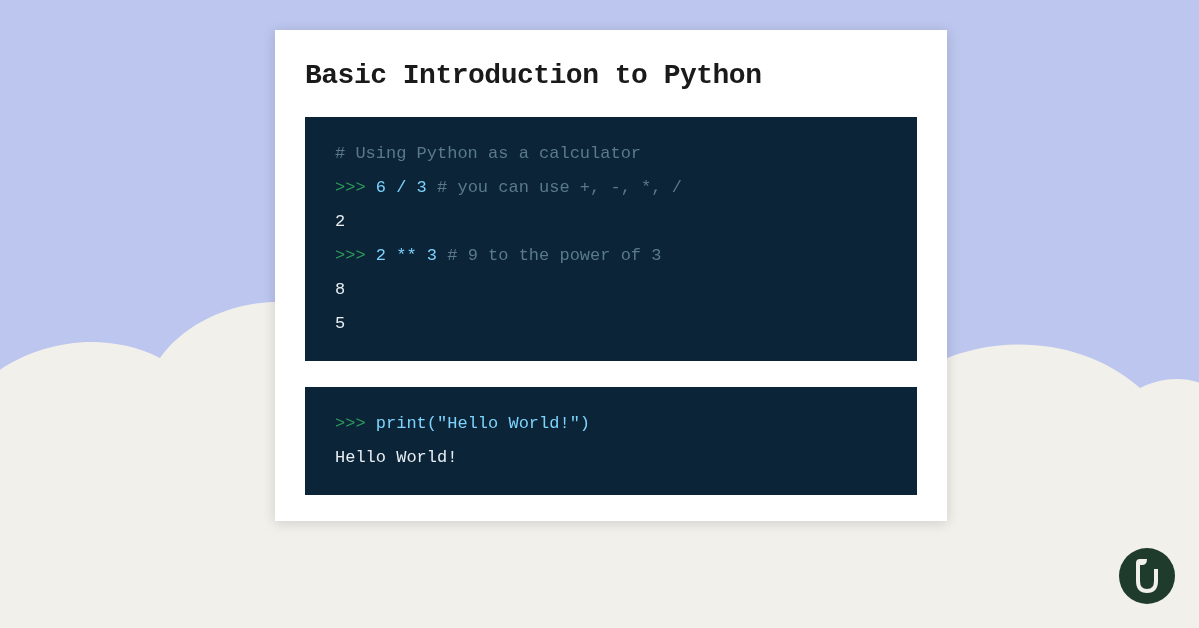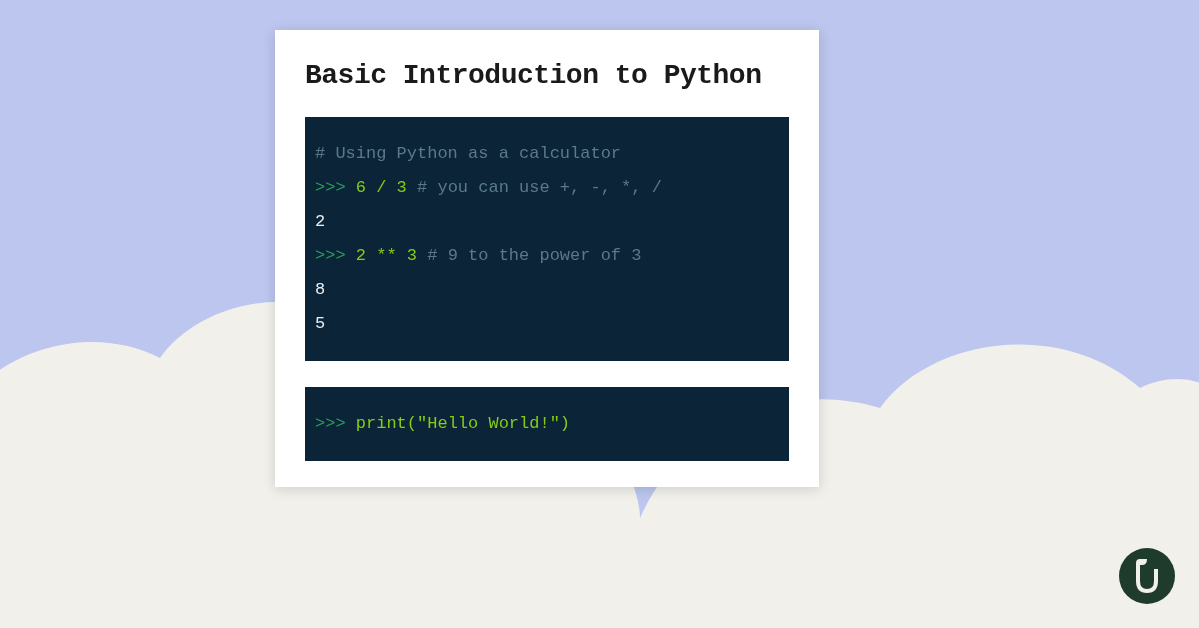--- a/index.html
+++ b/index.html
@@ -15,45 +15,45 @@
     left: 0;
     width: 1199px;
     height: 380px;
     z-index: 1;
   }
   .cloud-layer svg { width: 1199px; height: 380px; display: block; }
   .document {
     position: absolute;
     left: 275px;
     top: 30px;
-    width: 544px;
+    width: 672px;
     background: #ffffff;
     z-index: 2;
     padding: 30px 30px 0 30px;
     box-shadow: 0 2px 12px rgba(0,0,0,0.15);
   }
   .doc-title {
     font-size: 28px;
     font-weight: 700;
     color: #1a1a1a;
     margin-bottom: 26px;
     font-family: 'Consolas', 'Monaco', 'Courier New', monospace;
     letter-spacing: -0.5px;
   }
   .code-block {
     background: #0b2438;
-    padding: 20px 10px;
+    padding: 20px 30px;
     margin-bottom: 26px;
     font-family: 'Consolas', 'Monaco', 'Courier New', monospace;
     font-size: 17px;
     line-height: 2.0;
   }
   .comment { color: #5a7a8a; }
   .prompt { color: #2d9d5a; }
-  .code { color: #84cc16; }
+  .code { color: #7dd3fc; }
   .output { color: #e8eef2; }
   .code-line { white-space: pre; }
   .badge {
     position: absolute;
     right: 24px;
     bottom: 24px;
     width: 56px;
     height: 56px;
     border-radius: 50%;
     background: #1f3b2b;
@@ -89,20 +89,21 @@
       <div class="code-block">
         <div class="code-line"><span class="comment"># Using Python as a calculator</span></div>
         <div class="code-line"><span class="prompt">&gt;&gt;&gt; </span><span class="code">6 / 3</span><span class="comment"> # you can use +, -, *, /</span></div>
         <div class="code-line"><span class="output">2</span></div>
         <div class="code-line"><span class="prompt">&gt;&gt;&gt; </span><span class="code">2 ** 3</span><span class="comment"> # 9 to the power of 3</span></div>
         <div class="code-line"><span class="output">8</span></div>
         <div class="code-line"><span class="output">5</span></div>
       </div>
       <div class="code-block">
         <div class="code-line"><span class="prompt">&gt;&gt;&gt; </span><span class="code">print("Hello World!")</span></div>
+        <div class="code-line"><span class="output">Hello World!</span></div>
       </div>
     </div>
 </div>
 
 <div class="badge">
   <svg viewBox="0 0 30 34">
     <path fill="#f2f0eb" d="M4 4 Q4 0 8 0 L15 0 Q15 6 10 6 L8 6 L8 22 Q8 30 15 30 Q22 30 22 22 L22 10 L26 10 L26 22 Q26 34 15 34 Q4 34 4 22 Z"></path>
   </svg>
 </div>
 

